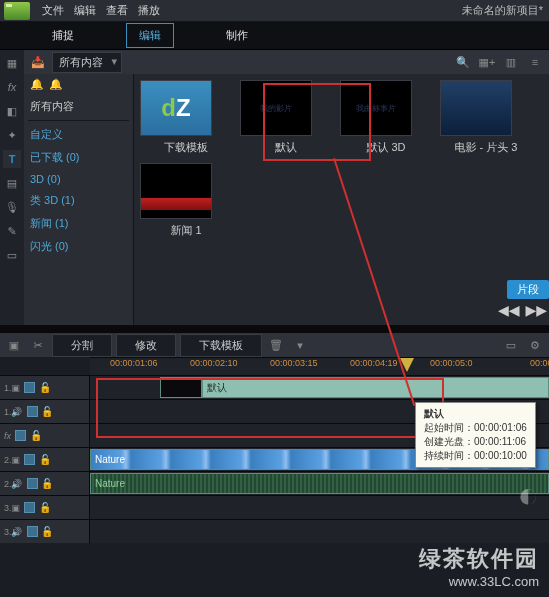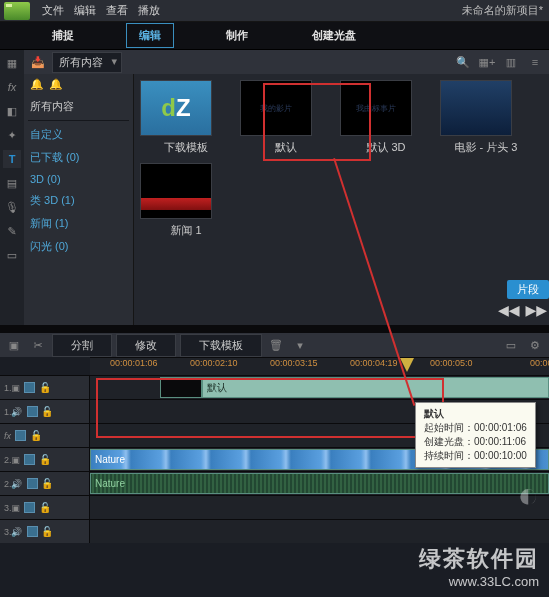--- a/index.html
+++ b/index.html
@@ -4,21 +4,21 @@
 <style>
 * { margin: 0; padding: 0; box-sizing: border-box; font-family: "Microsoft YaHei", sans-serif; }
 body { width: 549px; height: 597px; background: #1a1d24; color: #c0c0c0; font-size: 11px; overflow: hidden; position: relative; }
 .topbar { display: flex; align-items: center; height: 22px; background: #2a2d34; border-bottom: 1px solid #151515; }
 .logo { width: 26px; height: 18px; margin: 0 4px; background: linear-gradient(#8fc94a, #4a8a2a); border-radius: 2px; position: relative; }
 .logo::before { content: ""; position: absolute; top: 2px; left: 2px; width: 6px; height: 3px; background: #d8f0a0; }
 .menu { display: flex; gap: 10px; margin-left: 8px; }
 .menu span { color: #d0d0d0; cursor: pointer; }
 .proj { margin-left: auto; margin-right: 6px; color: #bbb; }
 .modetabs { display: flex; height: 28px; align-items: center; background: #0f1014; border-bottom: 1px solid #000; padding: 0 40px; gap: 40px; }
-.modetabs span { color: #e0e0e0; font-weight: bold; padding: 4px 12px; }
+.modetabs span { color: #e0e0e0; font-weight: normal; padding: 4px 12px; }
 .modetabs .active { border: 1px solid #3a8fbf; color: #5ab0e0; }
 .workrow { display: flex; height: 275px; }
 .leftcol { width: 24px; background: #1f2228; display: flex; flex-direction: column; align-items: center; padding-top: 4px; gap: 6px; }
 .leftcol .ic { width: 18px; height: 18px; display: flex; align-items: center; justify-content: center; color: #888; cursor: pointer; }
 .leftcol .ic.active { color: #2a8fd0; background: #2a2d34; }
 .browser { flex: 1; display: flex; flex-direction: column; background: #24272e; }
 .brtop { display: flex; align-items: center; height: 24px; background: #2f323a; padding: 0 4px; gap: 4px; }
 .dd { background: #1a1d24; border: 1px solid #3a3d44; padding: 2px 18px 2px 6px; color: #ccc; position: relative; }
 .dd::after { content: "▾"; position: absolute; right: 4px; color: #888; }
 .iconbtn { width: 20px; height: 18px; display: flex; align-items: center; justify-content: center; color: #888; cursor: pointer; }
@@ -77,21 +77,20 @@
     <span>查看</span>
     <span>播放</span>
   </div>
   <div class="proj">未命名的新项目*</div>
 </div>
 
 <div class="modetabs">
   <span>捕捉</span>
   <span class="active">编辑</span>
   <span>制作</span>
-  <span>创建光盘</span>
 </div>
 
 <div class="workrow">
 
   <div class="leftcol">
     <div class="ic">▦</div>
     <div class="ic">
         <i>fx</i>
       </div>
     <div class="ic">◧</div>

